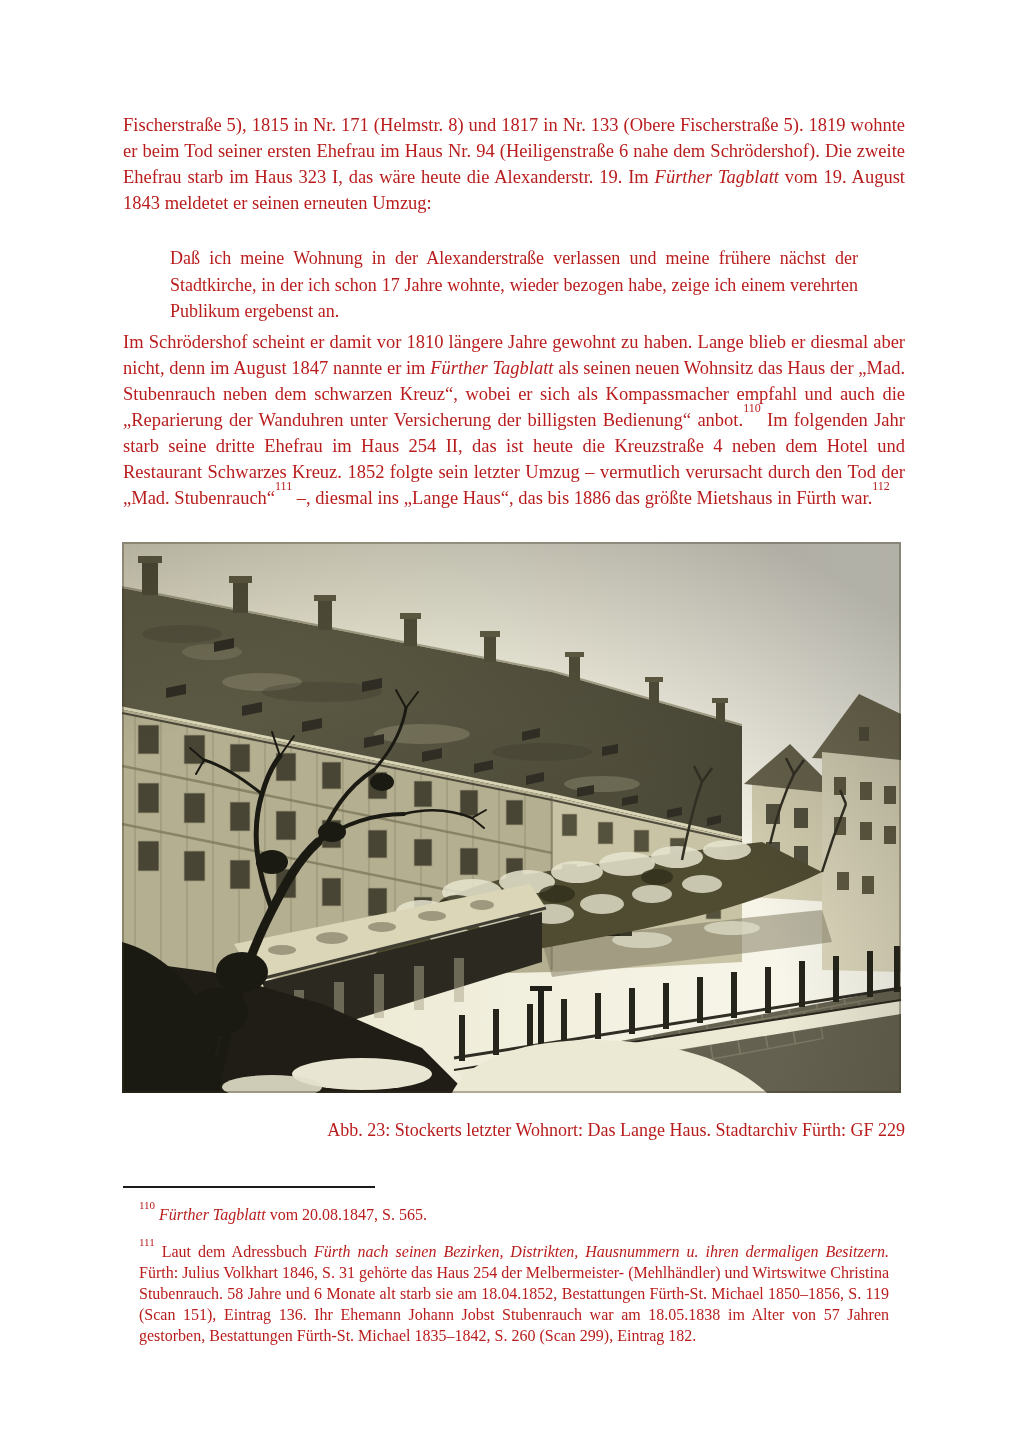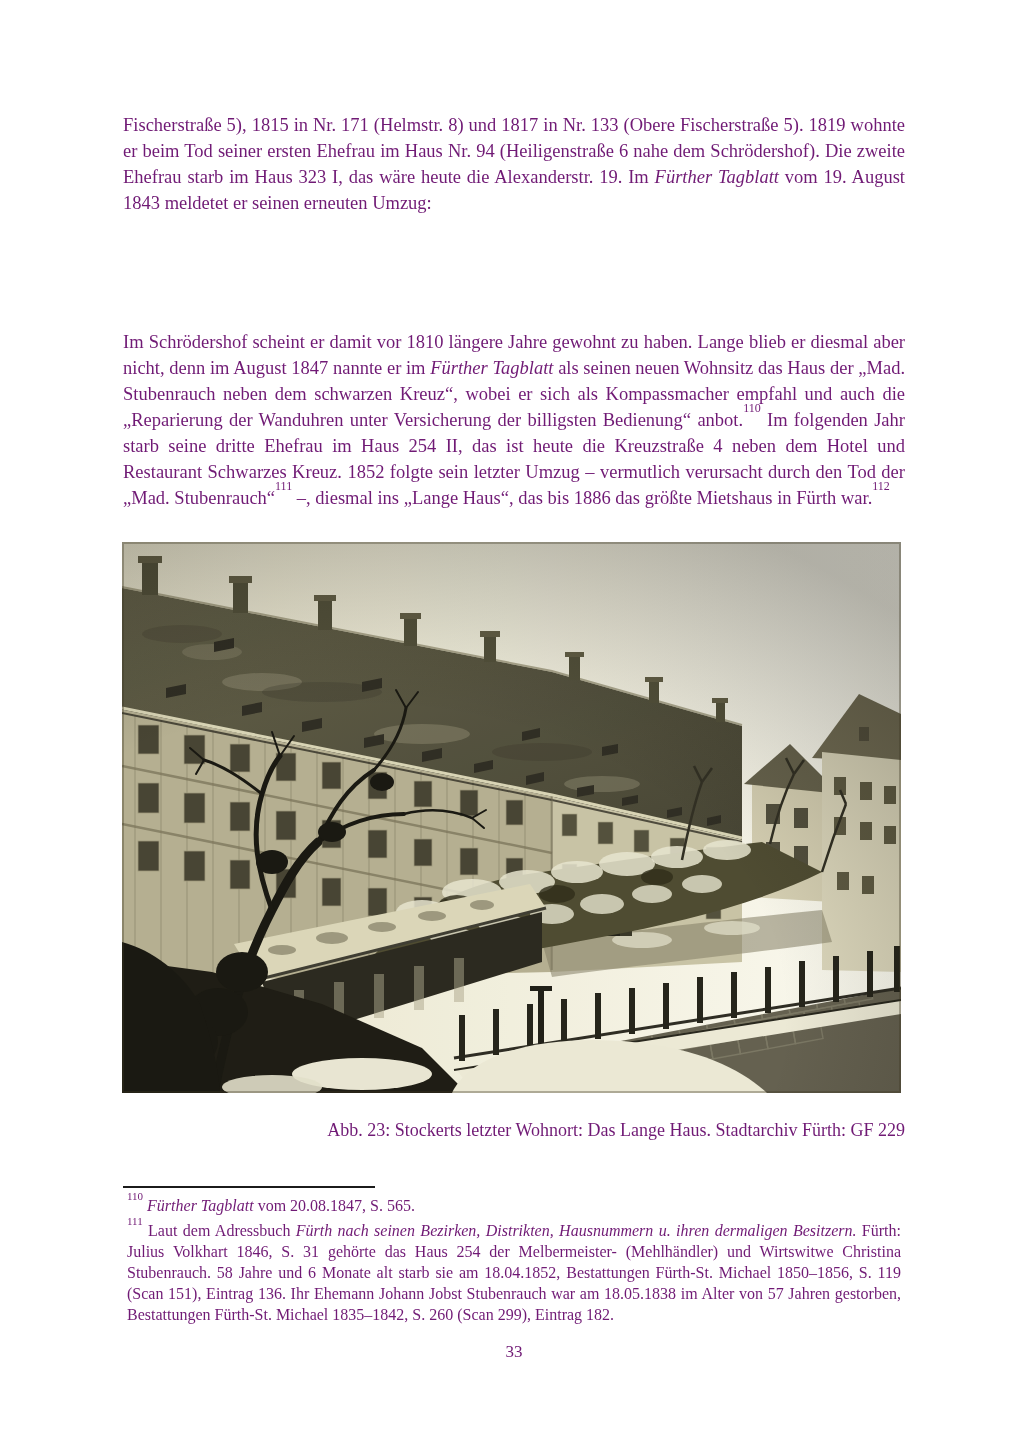--- a/index.html
+++ b/index.html
@@ -1,42 +1,43 @@
 <!DOCTYPE html>
 <html><head>
 <meta charset="utf-8">
 <style>
   html,body{margin:0;padding:0}
   body{width:1024px;height:1448px;background:#ddd}
   .page{position:relative;width:1024px;height:1448px;background:#ffffff;
-        font-family:"Liberation Serif","DejaVu Serif",serif;color:#701a75;overflow:hidden}
+        font-family:"Liberation Serif","DejaVu Serif",serif;color:#b91c1c;overflow:hidden}
   .textcol{position:absolute;left:123px;width:782px;text-align:justify;
            font-size:18.5px;line-height:26px}
   .p1{top:112px}
   .quote{position:absolute;left:170px;width:688px;top:245px;font-size:18px;
          line-height:26.5px;text-align:justify}
   .p2{top:329px}
   .photo{position:absolute;left:122px;top:542px;width:779px;height:551px;margin:0;padding:0}
   .photo svg{display:block;width:779px;height:551px}
   .caption{position:absolute;left:123px;width:782px;top:1120px;text-align:right;font-size:18px}
   .footnotes{position:absolute;left:123px;width:782px;top:1186px;font-size:16px;line-height:21px}
   .fnsep{width:252px;border-top:2px solid #1b1b1b;margin:0 0 7px 0}
-  .fn{margin:4px;text-align:justify}
+  .fn{margin:16px;text-align:justify}
   .pageno{position:absolute;left:123px;width:782px;top:1342px;text-align:center;font-size:17px}
   sup.ref{font-size:12px;line-height:0;position:relative;top:-7px}
   .fn sup{font-size:11px;line-height:0;position:relative;top:-5px}
   i{font-style:italic}
 </style>
 </head>
 <body>
 
 <div class="page">
 
   <div class="textcol p1"><span>Fischerstraße 5), 1815 in Nr. 171 (Helmstr. 8) und 1817 in Nr. 133 (Obere Fischerstraße 5). 1819 wohnte er beim Tod seiner ersten Ehefrau im Haus Nr. 94 (Heiligenstraße 6 nahe dem Schrödershof). Die zweite Ehefrau starb im Haus 323 I, das wäre heute die Alexanderstr. 19. Im </span><i>Fürther Tagblatt</i><span> vom 19. August 1843 meldetet er seinen erneuten Umzug:</span></div>
 
+  <div class="quote"><span>Daß ich meine Wohnung in der Alexanderstraße verlassen und meine frühere nächst der Stadtkirche, in der ich schon 17 Jahre wohnte, wieder bezogen habe, zeige ich einem verehrten Publikum ergebenst an.</span></div>
 
   <div class="textcol p2"><span>Im Schrödershof scheint er damit vor 1810 längere Jahre gewohnt zu haben. Lange blieb er diesmal aber nicht, denn im August 1847 nannte er im </span><i>Fürther Tagblatt</i><span> als seinen neuen Wohnsitz das Haus der „Mad. Stubenrauch neben dem schwarzen Kreuz“, wobei er sich als Kompassmacher empfahl und auch die „Reparierung der Wanduhren unter Versicherung der billigsten Bedienung“ anbot.</span><sup class="ref">110</sup><span> Im folgenden Jahr starb seine dritte Ehefrau im Haus 254 II, das ist heute die Kreuzstraße 4 neben dem Hotel und Restaurant Schwarzes Kreuz. 1852 folgte sein letzter Umzug – vermutlich verursacht durch den Tod der „Mad. Stubenrauch“</span><sup class="ref">111</sup><span> –, diesmal ins „Lange Haus“, das bis 1886 das größte Mietshaus in Fürth war.</span><sup class="ref">112</sup></div>
 
   <figure class="photo">
     <svg viewBox="0 0 779 551" preserveAspectRatio="none" role="img">
       <defs>
         <linearGradient id="sky" x1="0" y1="0" x2="1" y2="0">
           <stop offset="0" stop-color="#e9e5cf"></stop>
             <stop offset="0.5" stop-color="#f4f1e1"></stop>
             <stop offset="1" stop-color="#fdfcf4"></stop>
@@ -358,15 +359,14 @@
   </figure>
 
   <div class="caption"><span>Abb. 23: Stockerts letzter Wohnort: Das Lange Haus. Stadtarchiv Fürth: GF 229</span></div>
 
   <div class="footnotes">
     <div class="fnsep"></div>
     <p class="fn"><sup>110</sup> <i>Fürther Tagblatt</i><span> vom 20.08.1847, S. 565.</span></p>
     <p class="fn"><sup>111</sup><span> Laut dem Adressbuch </span><i>Fürth nach seinen Bezirken, Distrikten, Hausnummern u. ihren dermaligen Besitzern.</i><span> Fürth: Julius Volkhart 1846, S. 31 gehörte das Haus 254 der Melbermeister- (Mehlhändler) und Wirtswitwe Christina Stubenrauch. 58 Jahre und 6 Monate alt starb sie am 18.04.1852, Bestattungen Fürth-St. Michael 1850–1856, S. 119 (Scan 151), Eintrag 136. Ihr Ehemann Johann Jobst Stubenrauch war am 18.05.1838 im Alter von 57 Jahren gestorben, Bestattungen Fürth-St. Michael 1835–1842, S. 260 (Scan 299), Eintrag 182.</span></p>
   </div>
 
-  <div class="pageno">33</div>
 
 </div>
 
 </body></html>

